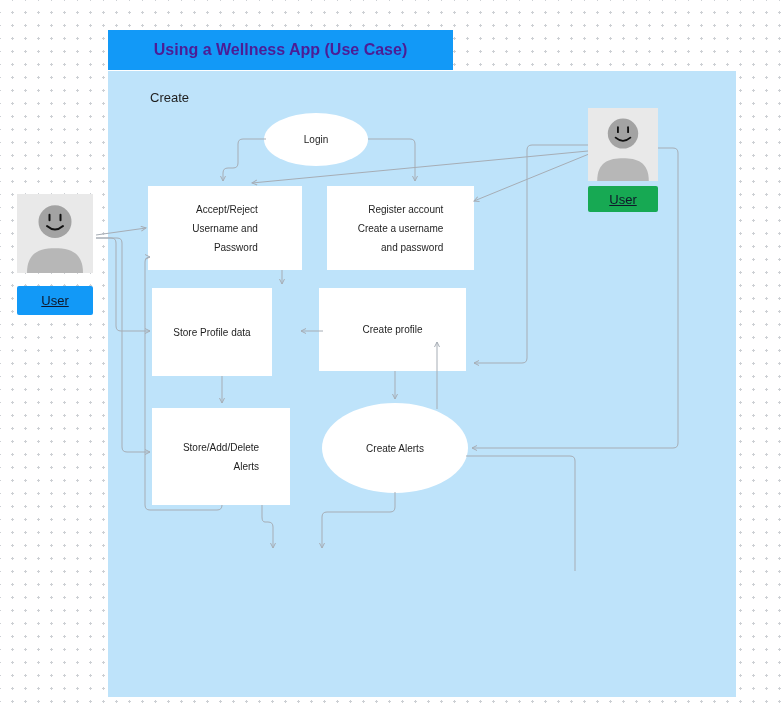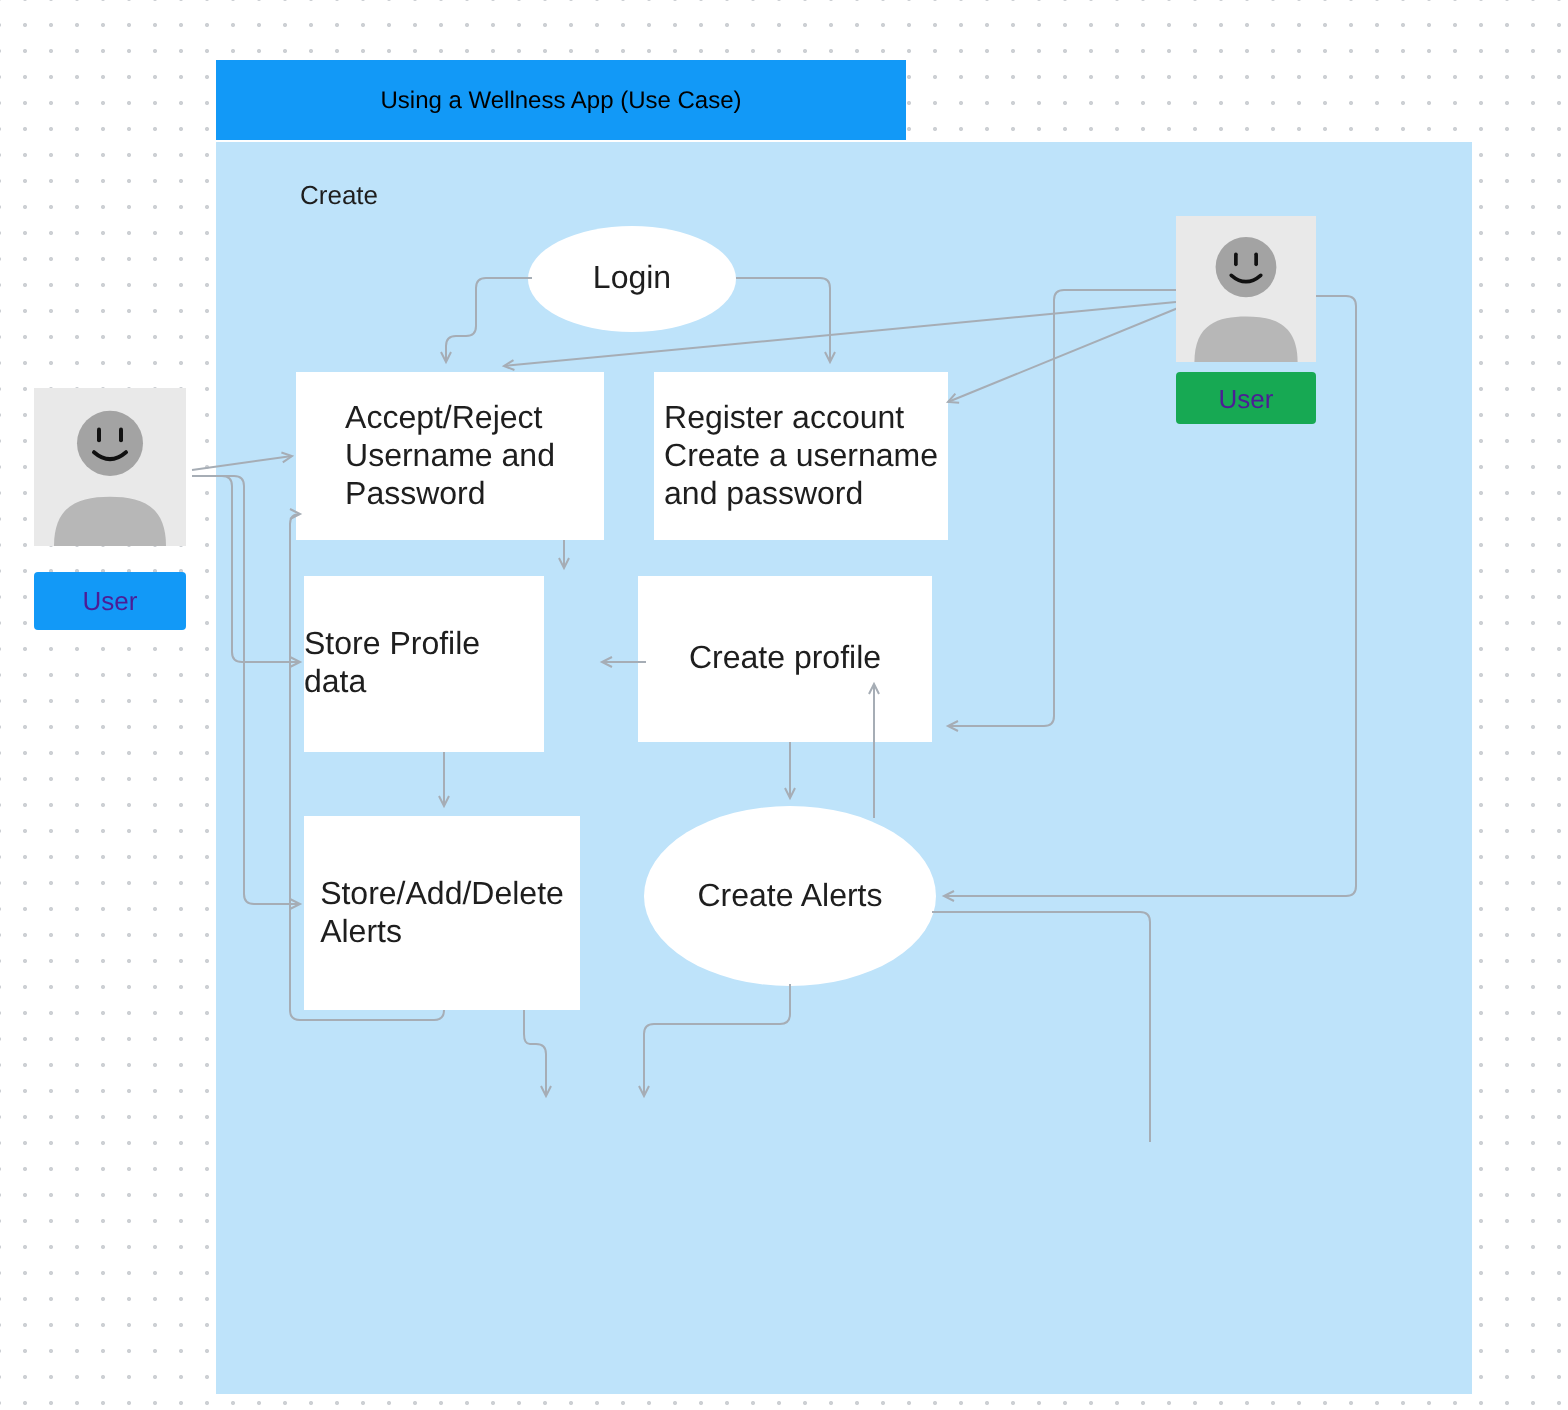--- a/index.html
+++ b/index.html
@@ -11,29 +11,29 @@
   .canvas{
     position:absolute;inset:0;
     background-image:radial-gradient(circle,#cdd0d4 1px,transparent 1.1px);
     background-size:13px 13px;
     background-position:6px 6px;
   }
   .title-bar{
     position:absolute;left:108px;top:30px;width:345px;height:40px;
     background:#1299F7;display:flex;align-items:center;justify-content:center;
   }
-  .title-bar span{color:#000000;font-size:12px;font-weight:normal;}
+  .title-bar span{color:#4c1d95;font-size:16px;font-weight:bold;}
   .system{
     position:absolute;left:108px;top:71px;width:628px;height:626px;
     background:#BEE3FA;
   }
   .system-label{position:absolute;left:42px;top:19px;font-size:13px;color:#1e1e1e;}
   .node{
     position:absolute;background:#ffffff;display:flex;align-items:center;justify-content:center;
-    text-align:left;font-size:16px;line-height:19px;
+    text-align:right;font-size:10px;line-height:19px;
   }
   .node-label{white-space:pre-line;}
   .ellipse{border-radius:50%;}
   #n-login{left:264px;top:113px;width:104px;height:53px;}
   #n-accept{left:148px;top:186px;width:154px;height:84px;}
   #n-register{left:327px;top:186px;width:147px;height:84px;}
   #n-store-profile{left:152px;top:288px;width:120px;height:88px;}
   #n-create-profile{left:319px;top:288px;width:147px;height:83px;}
   #n-store-alerts{left:152px;top:408px;width:138px;height:97px;}
   #n-create-alerts{left:322px;top:403px;width:146px;height:90px;}
@@ -41,21 +41,21 @@
   .wires{position:absolute;left:0;top:0;width:784px;height:705px;pointer-events:none;}
   .actor{position:absolute;}
   #actor-admin{left:17px;top:194px;width:76px;}
   #actor-user{left:588px;top:108px;width:70px;}
   .actor-icon{background:#E9E9E9;width:100%;}
   #actor-admin .actor-icon{height:79px;}
   #actor-user .actor-icon{height:73px;}
   .actor-icon svg{display:block;width:100%;height:100%;}
   .actor-badge{
     display:flex;align-items:center;justify-content:center;
-    color:#4c1d95;font-size:13px;border-radius:2px;
+    color:#0f172a;font-size:13px;border-radius:2px;text-decoration:underline;
   }
   #actor-admin .actor-badge{margin-top:13px;height:29px;background:#1299F7;}
   #actor-user .actor-badge{margin-top:5px;height:26px;background:#17A953;}
 </style>
 </head>
 <body>
 
 <div class="canvas">
 
   <div class="title-bar">

